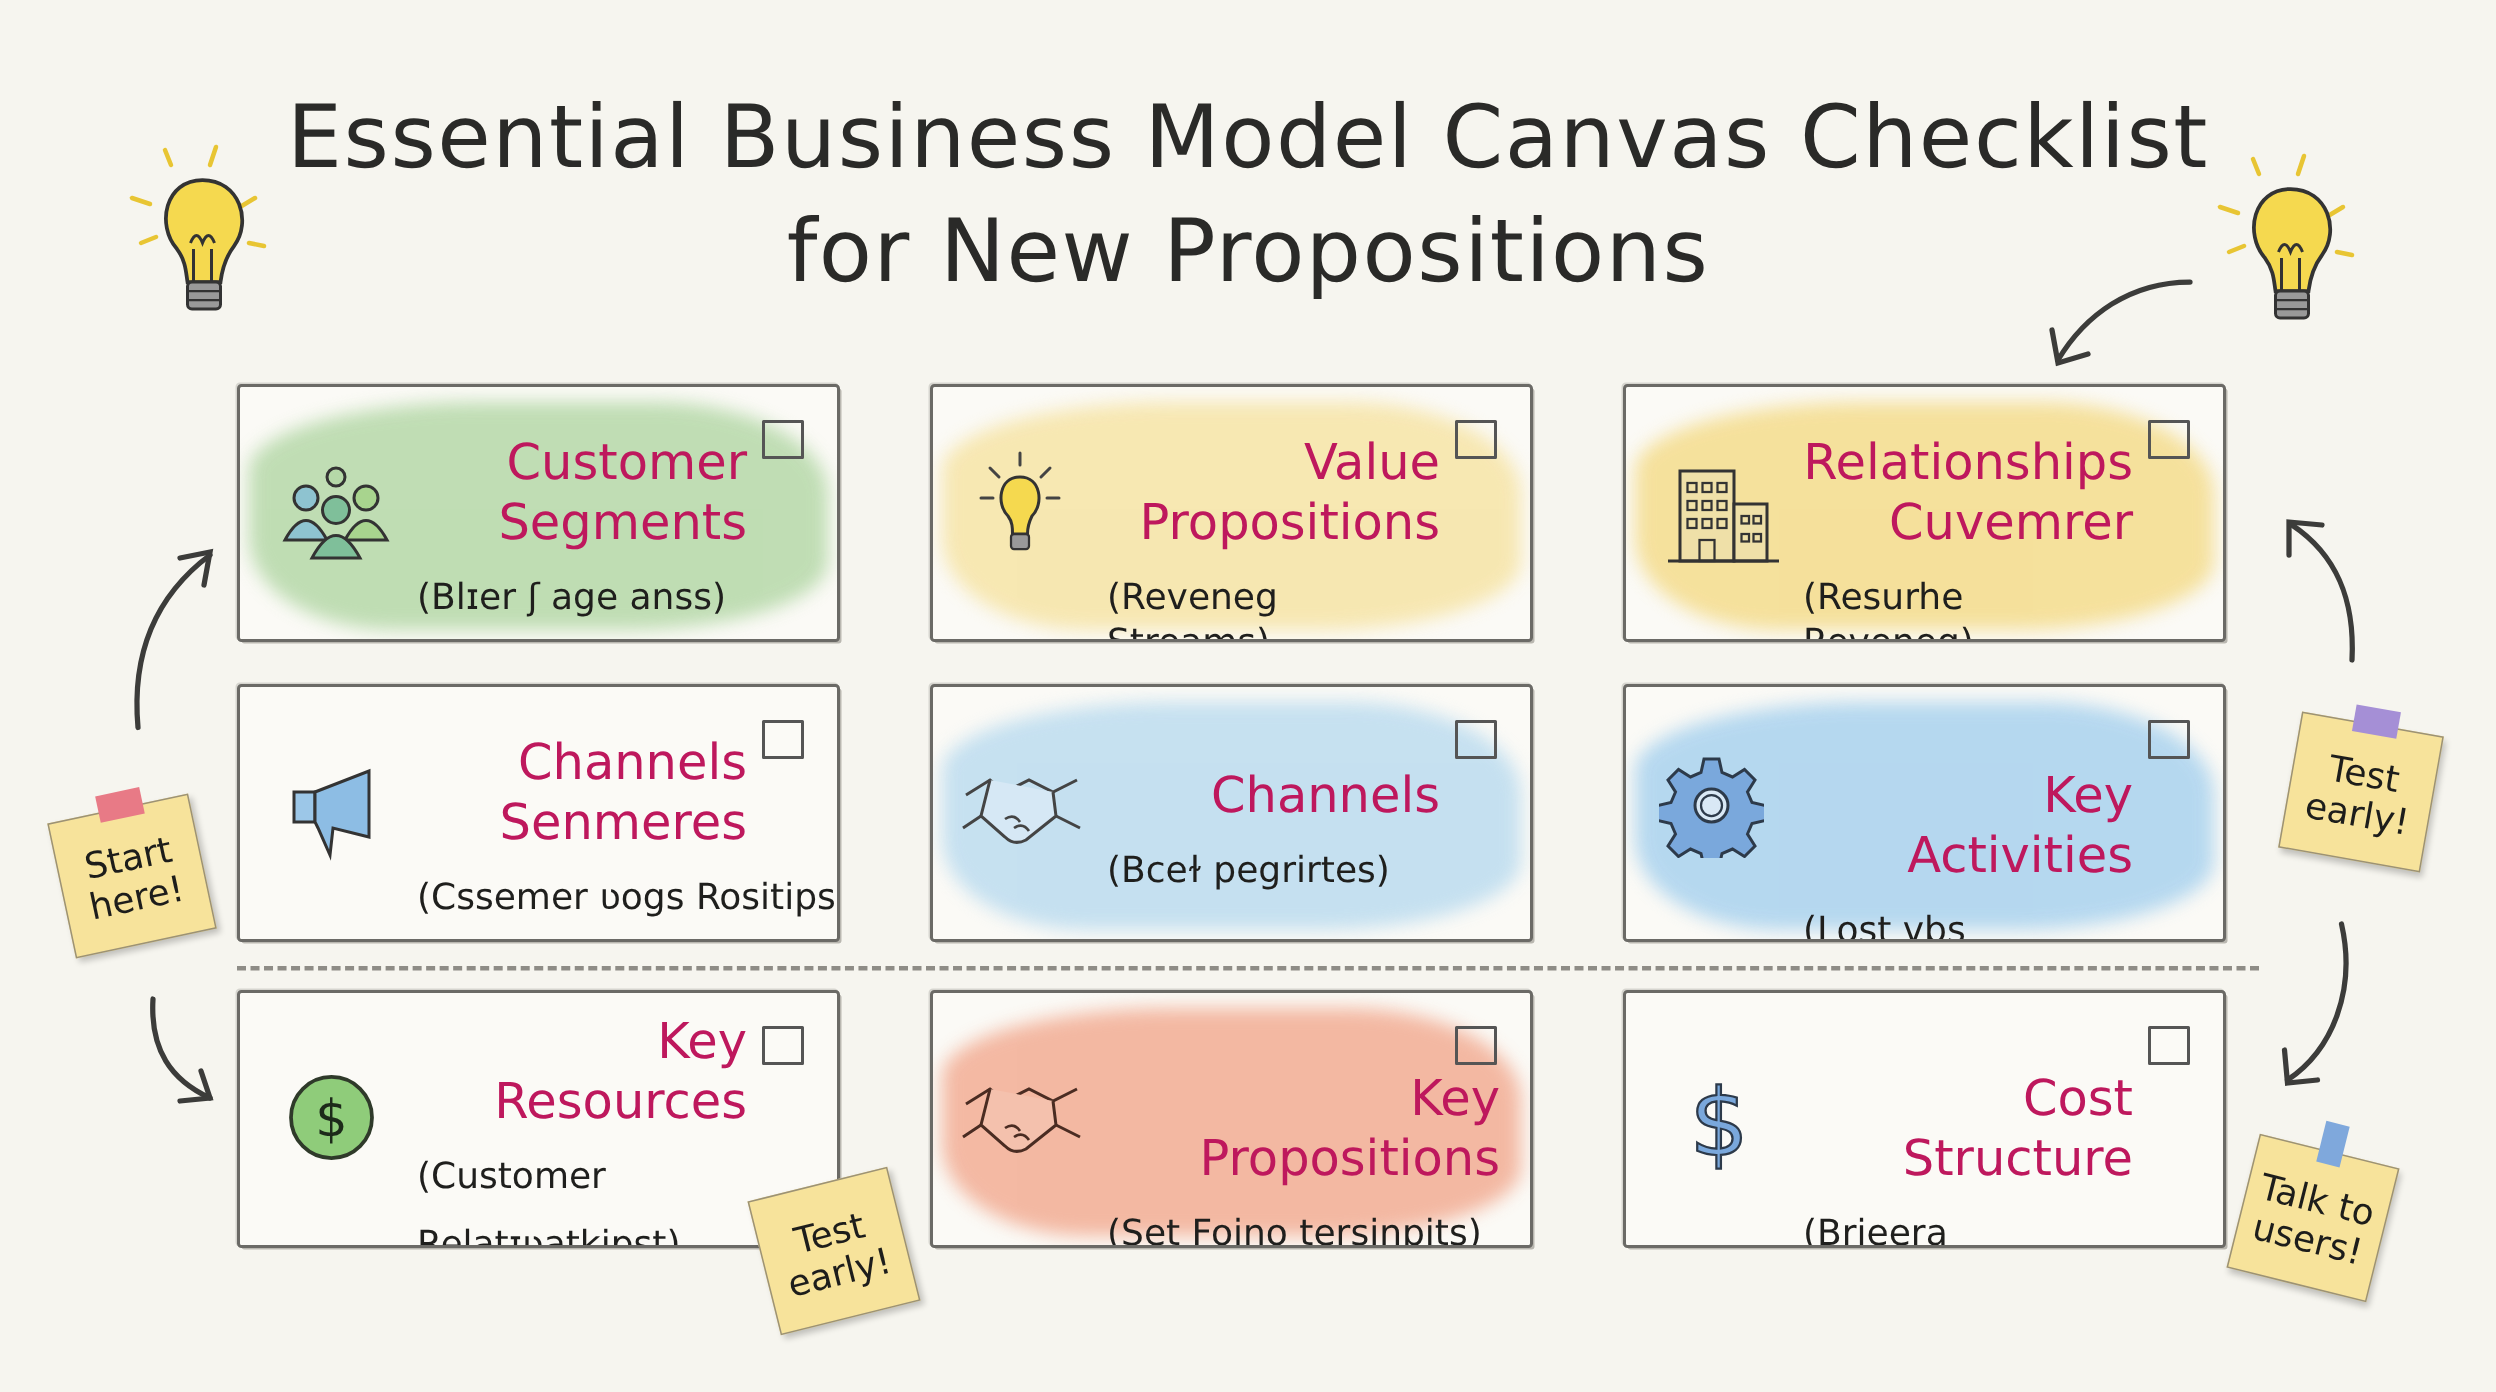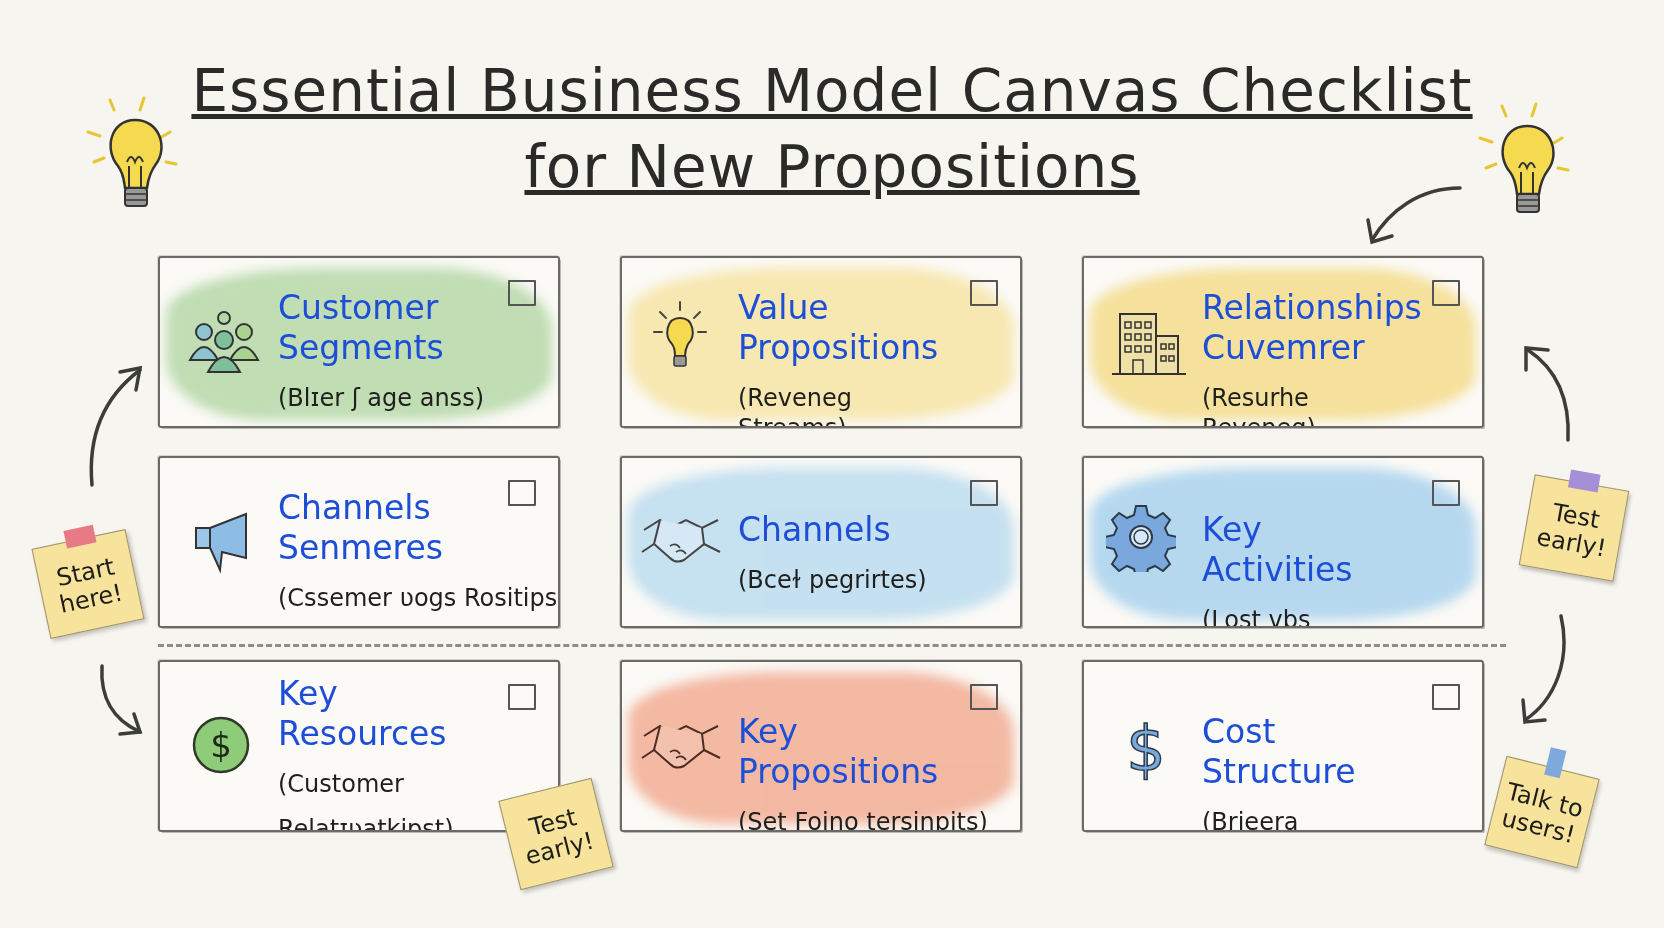--- a/index.html
+++ b/index.html
@@ -4,35 +4,35 @@
 <style>
   html, body { margin:0; padding:0; }
   body {
     width:1664px; height:928px; overflow:hidden; position:relative;
     background:#f6f5ef;
     font-family:"DejaVu Sans", sans-serif;
     color:#1d1d1b;
   }
   .title {
     position:absolute; left:0; width:1664px; text-align:center;
-    font-size:58px; line-height:78px; color:#2a2a28; letter-spacing:1px;text-decoration:underline;
+    font-size:58px; line-height:78px; color:#2a2a28; letter-spacing:1px;
   }
   .title.l1 { top:52px; }
   .title.l2 { top:128px; }
   .card {
     position:absolute; width:398px; height:168px;
     border:2px solid #6b6a66; border-radius:3px;
     box-shadow: 2px 2px 0 -1px #b9b7b0, -1px -1px 0 0 rgba(120,118,110,.25);
     background:#fbfaf6;
     overflow:hidden;
   }
   .wash { position:absolute; inset:10px 6px 6px 6px; border-radius:40% 30% 35% 25% / 30% 40% 30% 40%; filter:blur(6px); opacity:.85; }
   .card .icon { position:absolute; left:26px; width:80px; height:80px; }
   .card .text { position:absolute; left:118px; right:60px; }
-  .card .heading { font-size:33px; line-height:40px; color:#1d4ed8; }
+  .card .heading { font-size:33px; line-height:40px; color:#be185d;text-align:right; }
   .card .sub { font-size:24px; line-height:30px; color:#1f1f1d;margin-top:15px; }
   .card .check {
     position:absolute; right:22px; top:22px; width:24px; height:22px;
     border:2px solid #555; background:transparent; cursor:pointer; border-radius:1px;
   }
   .divider {
     position:absolute; left:158px; width:1348px; top:644px; height:0;
     border-top:3px dashed #8e8c86;
   }
   .note {

